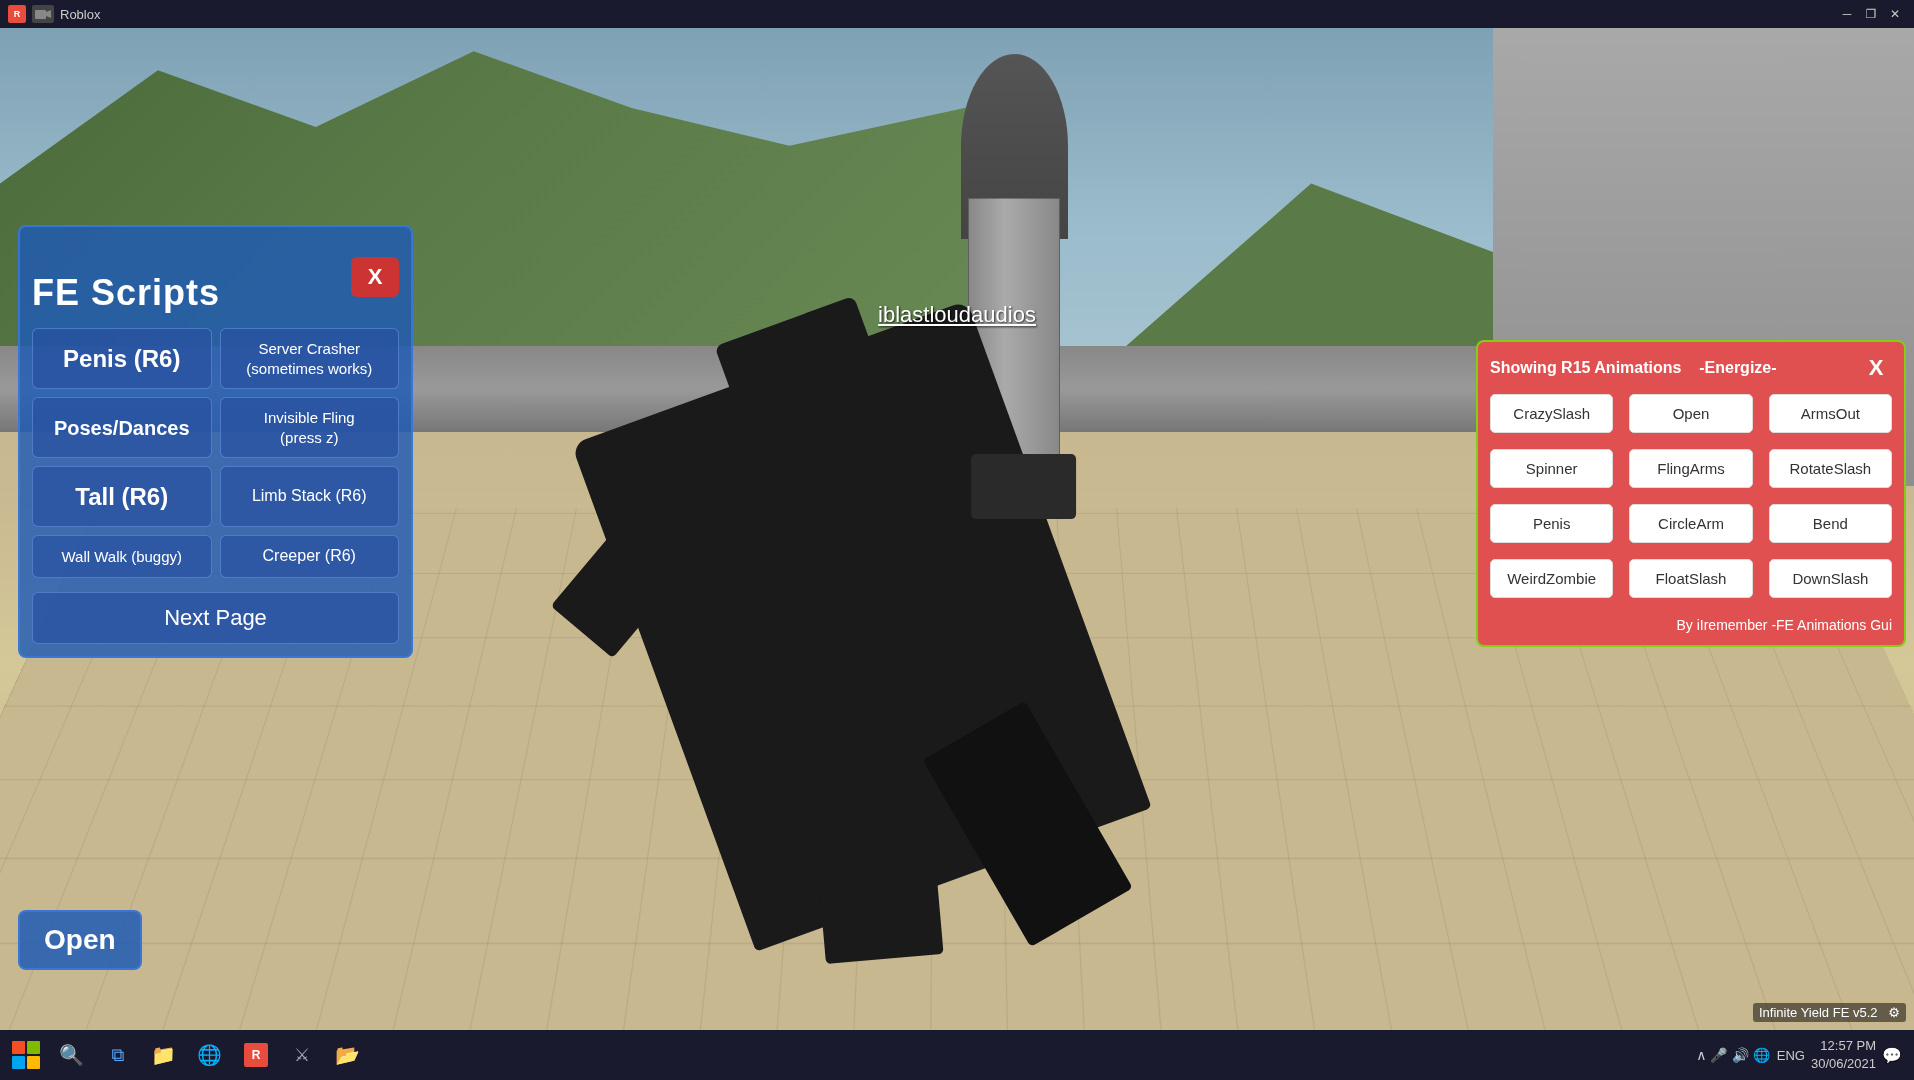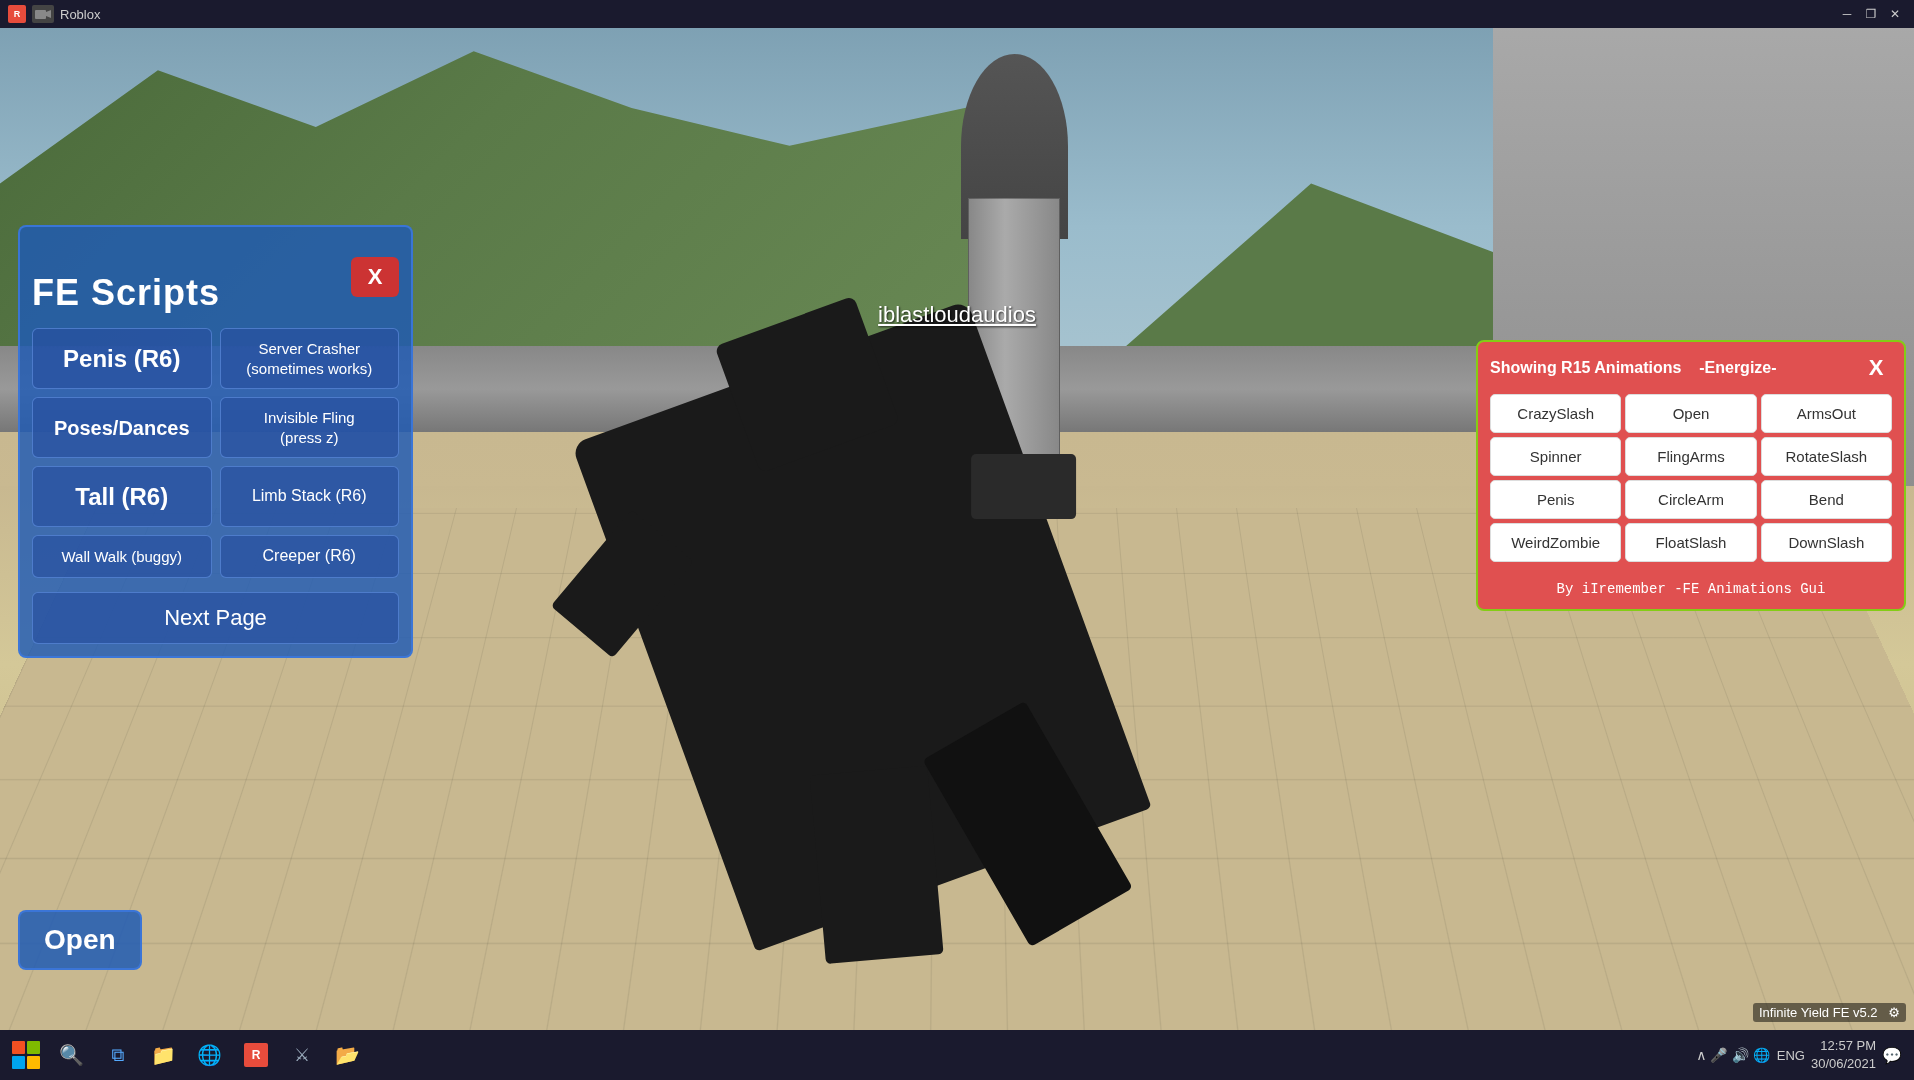--- a/index.html
+++ b/index.html
@@ -376,41 +376,40 @@
       width: 32px;
       height: 28px;
       display: flex;
       align-items: center;
       justify-content: center;
     }
 
     .anim-buttons-grid {
       display: grid;
       grid-template-columns: 1fr 1fr 1fr;
-      gap: 4px;
+      gap: 16px;
       margin-bottom: 10px;
     }
 
     .anim-btn {
       background: white;
       border: 1px solid #ddd;
       border-radius: 5px;
       color: #333;
       font-size: 15px;
       padding: 10px 6px;
       cursor: pointer;
       text-align: center;
     }
 
     .anim-footer {
       color: white;
       font-size: 14px;
-      text-align: center;
+      text-align: right;
       margin-top: 19px;
-      font-family: Liberation Mono, monospace;
     }
 
     
     #taskbar {
       position: absolute;
       bottom: 0; left: 0; right: 0;
       height: 50px;
       background: #1a1a2e;
       display: flex;
       align-items: center;

